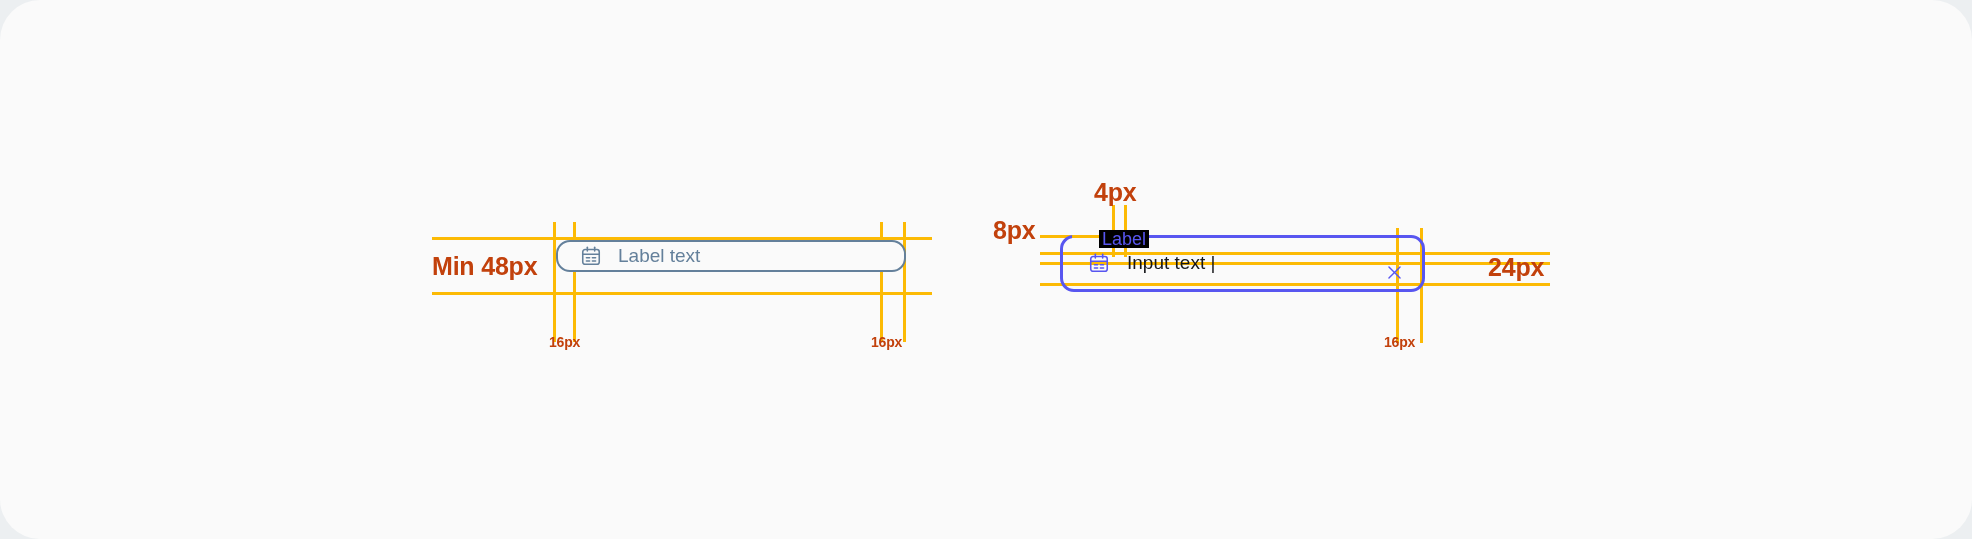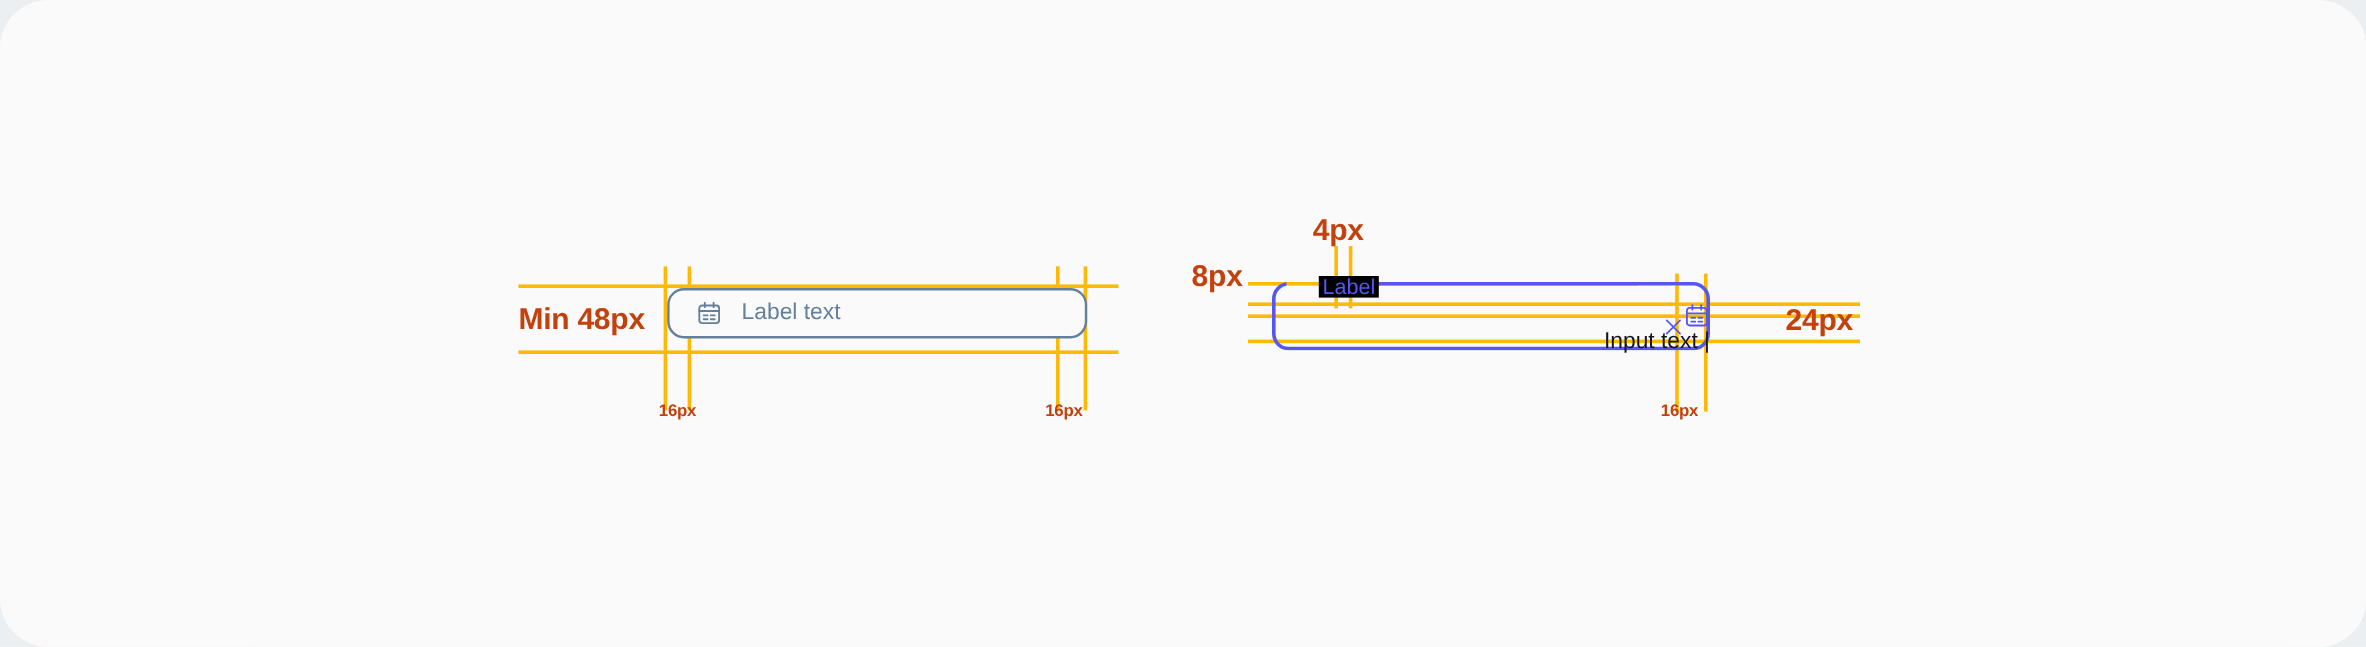--- a/index.html
+++ b/index.html
@@ -50,22 +50,22 @@
     clip-path:polygon(
       0% 0%, 3.3% 0%, 3.3% 4px, 11.6% 4px, 11.6% 0%, 100% 0%,
       100% 100%, 0% 100%);
   }
   .focus-label{
     position:absolute;font-size:18px;color:#5856f0;
     background:#000000;padding:0 3px;white-space:nowrap;
     line-height:1;
   }
   .focus-row{
-    position:absolute;display:flex;align-items:flex-end;
-    left:0;right:0;flex-direction:column;
+    position:absolute;display:flex;align-items:flex-start;
+    left:0;right:0;
   }
   .focus-row .ico{margin-left:28px;display:flex;}
   .focus-row .txt{margin-left:17px;font-size:19px;color:#15161a;}
   .focus-row .clear{position:absolute;display:flex;}
 </style>
 </head>
 <body>
 
 <div id="canvas">
 
@@ -73,21 +73,21 @@
 
     <div class="guide-h" style="left:432px;top:237px;width:500px;"></div>
     <div class="guide-h" style="left:432px;top:292px;width:500px;"></div>
 
     <div class="guide-v" style="left:553px;top:222px;height:120px;"></div>
     <div class="guide-v" style="left:573px;top:222px;height:120px;"></div>
 
     <div class="guide-v" style="left:880px;top:222px;height:120px;"></div>
     <div class="guide-v" style="left:903px;top:222px;height:120px;"></div>
 
-    <div class="field-default" style="left:556px;top:240px;width:350px;height:42px;align-items:center;">
+    <div class="field-default" style="left:556px;top:240px;width:350px;height:32px;align-items:center;">
       <span class="ico">
         <svg width="22" height="22" viewBox="0 0 24 24" fill="none" stroke="#64809b" stroke-width="1.7" stroke-linecap="round" stroke-linejoin="round">
           <rect x="3" y="5" width="18" height="16" rx="2.5"></rect>
           <line x1="3" y1="10" x2="21" y2="10"></line>
           <line x1="8" y1="2.5" x2="8" y2="6.5"></line>
           <line x1="16" y1="2.5" x2="16" y2="6.5"></line>
           <line x1="7" y1="14" x2="10.5" y2="14"></line>
           <line x1="13.5" y1="14" x2="17" y2="14"></line>
           <line x1="7" y1="17.5" x2="10.5" y2="17.5"></line>
           <line x1="13.5" y1="17.5" x2="17" y2="17.5"></line>

